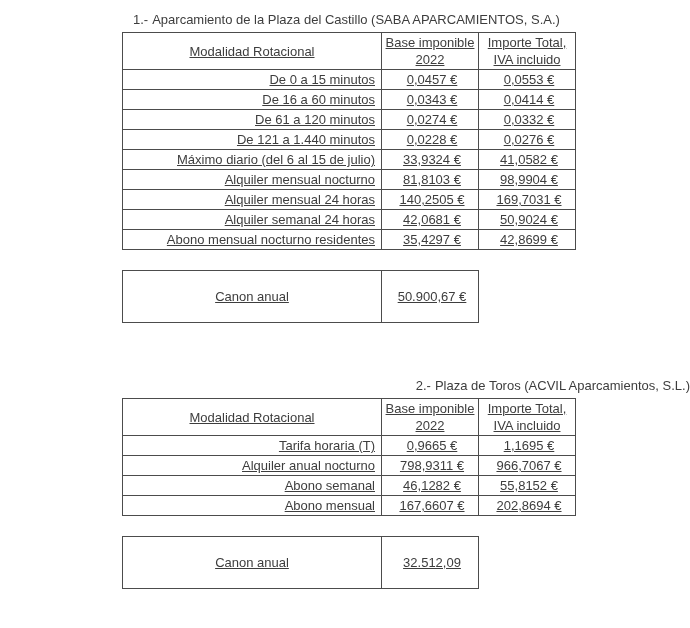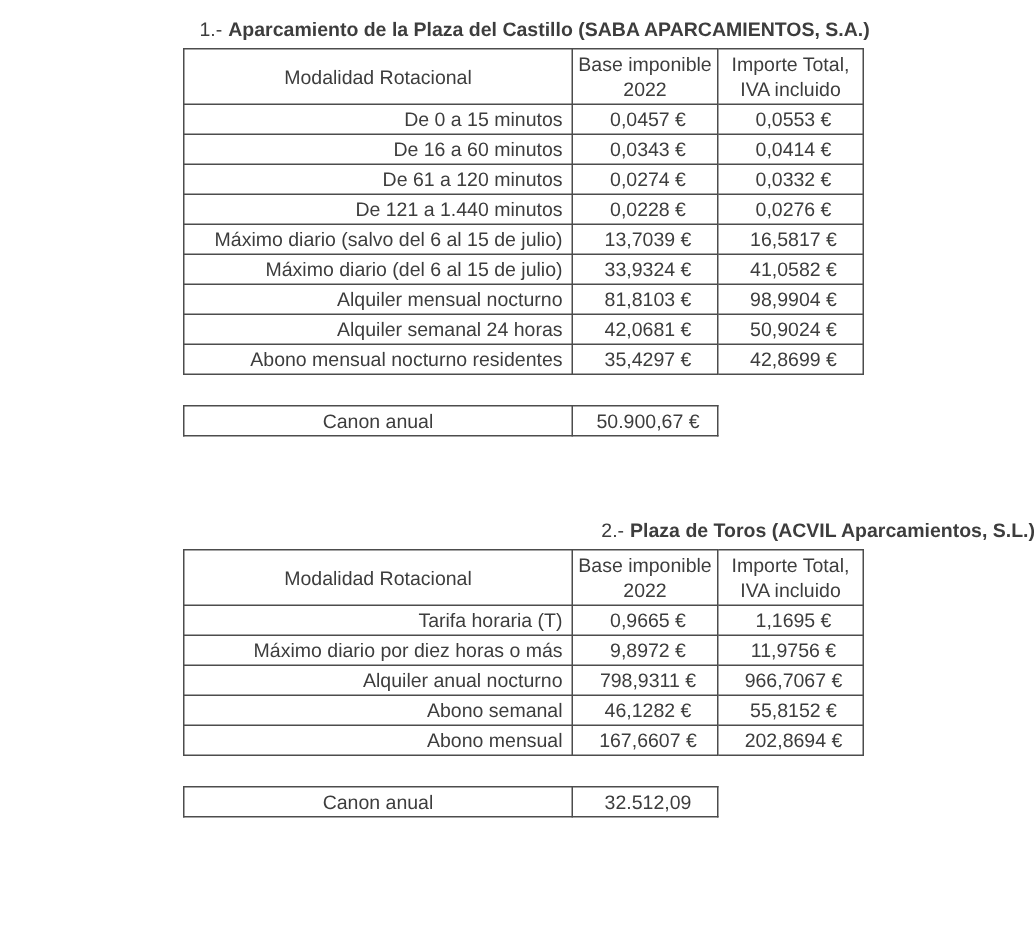--- a/index.html
+++ b/index.html
@@ -21,30 +21,31 @@
     font-size: 13px;
     line-height: 16px;
     margin: 0 0 4px 11px;
     white-space: nowrap;
   }
   .section-title .prefix {
     font-weight: 400;
     margin-right: 4px;
   }
   .section-title .main {
-    font-weight: 700;
+    font-weight: 400;
     margin-top: 32px;
   }
   .section--2 .section-title {
     margin-top: 55px;
     text-align: right;
   }
   table {
     border-collapse: collapse;
     table-layout: fixed;
+    text-decoration: underline;
   }
   .data-table {
     width: 453px;
   }
   .data-table col.c1 { width: 259px; }
   .data-table col.c2 { width: 97px; }
   .data-table col.c3 { width: 97px; }
   th, td {
     border: 1px solid #4c4c4c;
     font-size: 13px;
@@ -69,21 +70,21 @@
   td.label { text-align: right; }
   td.num   { text-align: center; }
   .canon-table {
     width: 356px;
     margin-top: 20px;
   }
   .canon-table col.c1 { width: 259px; }
   .canon-table col.c2 { width: 97px; }
   .canon-table td.canon-label {
     text-align: center;
-    padding: 0 4px;
+    padding: 16px 4px;
   }
 </style>
 </head>
 <body>
 
 <div class="doc">
 
   <section class="section section--1">
     <h2 class="section-title"><span class="prefix">1.-</span><span class="main">Aparcamiento de la Plaza del Castillo (SABA APARCAMIENTOS, S.A.)</span></h2>
 
@@ -117,33 +118,33 @@
             <td class="label">De 61 a 120 minutos</td>
             <td class="num">0,0274 €</td>
             <td class="num">0,0332 €</td>
           </tr>
           <tr>
             <td class="label">De 121 a 1.440 minutos</td>
             <td class="num">0,0228 €</td>
             <td class="num">0,0276 €</td>
           </tr>
           <tr>
-            <td class="label">Máximo diario (salvo del 6 al 15 de julio)</td>
-            <td class="num">13,7039 €</td>
-            <td class="num">16,5817 €</td>
-          </tr>
-          <tr>
             <td class="label">Máximo diario (del 6 al 15 de julio)</td>
             <td class="num">33,9324 €</td>
             <td class="num">41,0582 €</td>
           </tr>
           <tr>
             <td class="label">Alquiler mensual nocturno</td>
             <td class="num">81,8103 €</td>
             <td class="num">98,9904 €</td>
+          </tr>
+          <tr>
+            <td class="label">Alquiler mensual 24 horas</td>
+            <td class="num">140,2505 €</td>
+            <td class="num">169,7031 €</td>
           </tr>
           <tr>
             <td class="label">Alquiler semanal 24 horas</td>
             <td class="num">42,0681 €</td>
             <td class="num">50,9024 €</td>
           </tr>
           <tr>
             <td class="label">Abono mensual nocturno residentes</td>
             <td class="num">35,4297 €</td>
             <td class="num">42,8699 €</td>
@@ -183,25 +184,20 @@
 IVA incluido</th>
         </tr>
       </thead>
       <tbody>
           <tr>
             <td class="label">Tarifa horaria (T)</td>
             <td class="num">0,9665 €</td>
             <td class="num">1,1695 €</td>
           </tr>
           <tr>
-            <td class="label">Máximo diario por diez horas o más</td>
-            <td class="num">9,8972 €</td>
-            <td class="num">11,9756 €</td>
-          </tr>
-          <tr>
             <td class="label">Alquiler anual nocturno</td>
             <td class="num">798,9311 €</td>
             <td class="num">966,7067 €</td>
           </tr>
           <tr>
             <td class="label">Abono semanal</td>
             <td class="num">46,1282 €</td>
             <td class="num">55,8152 €</td>
           </tr>
           <tr>

